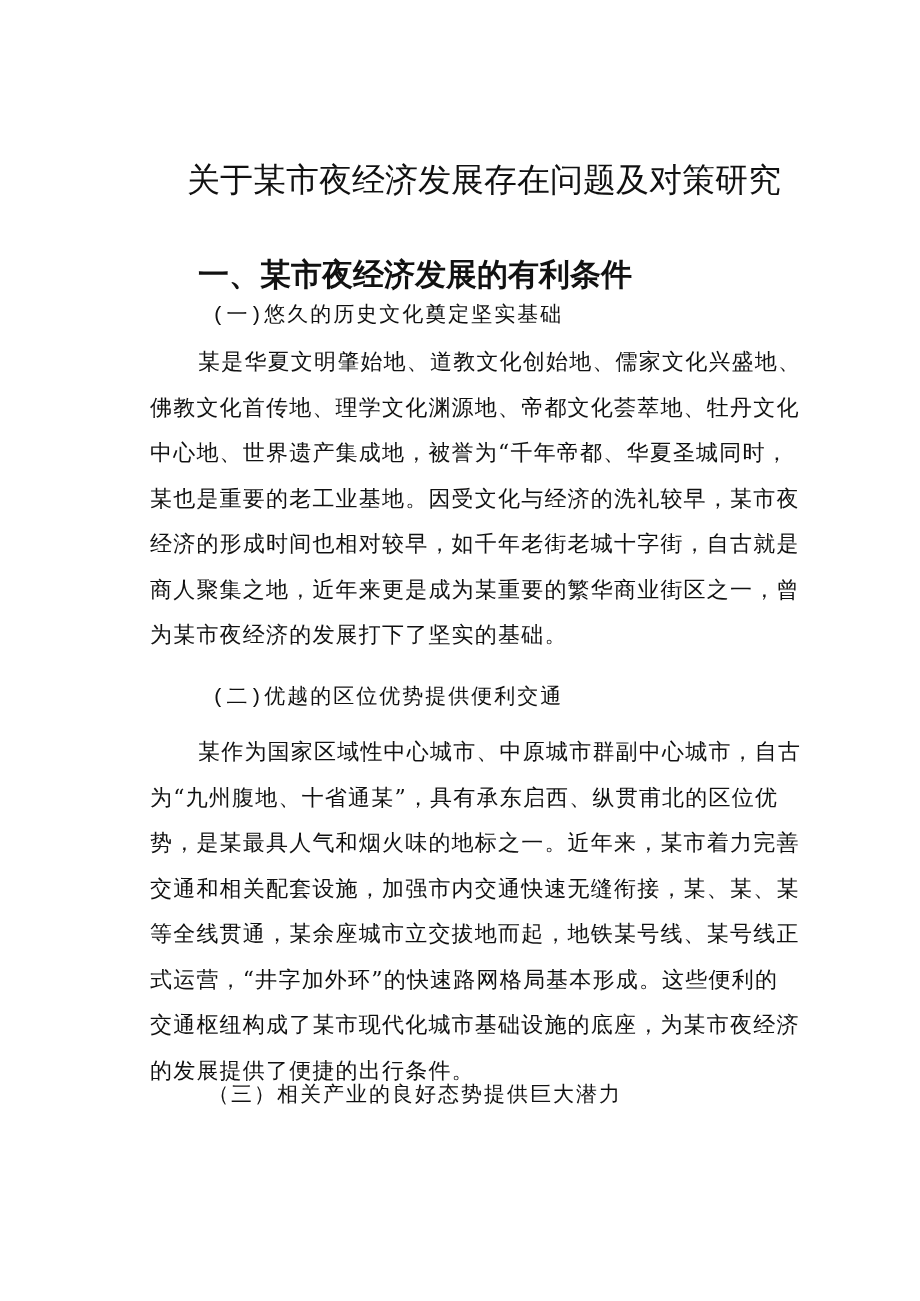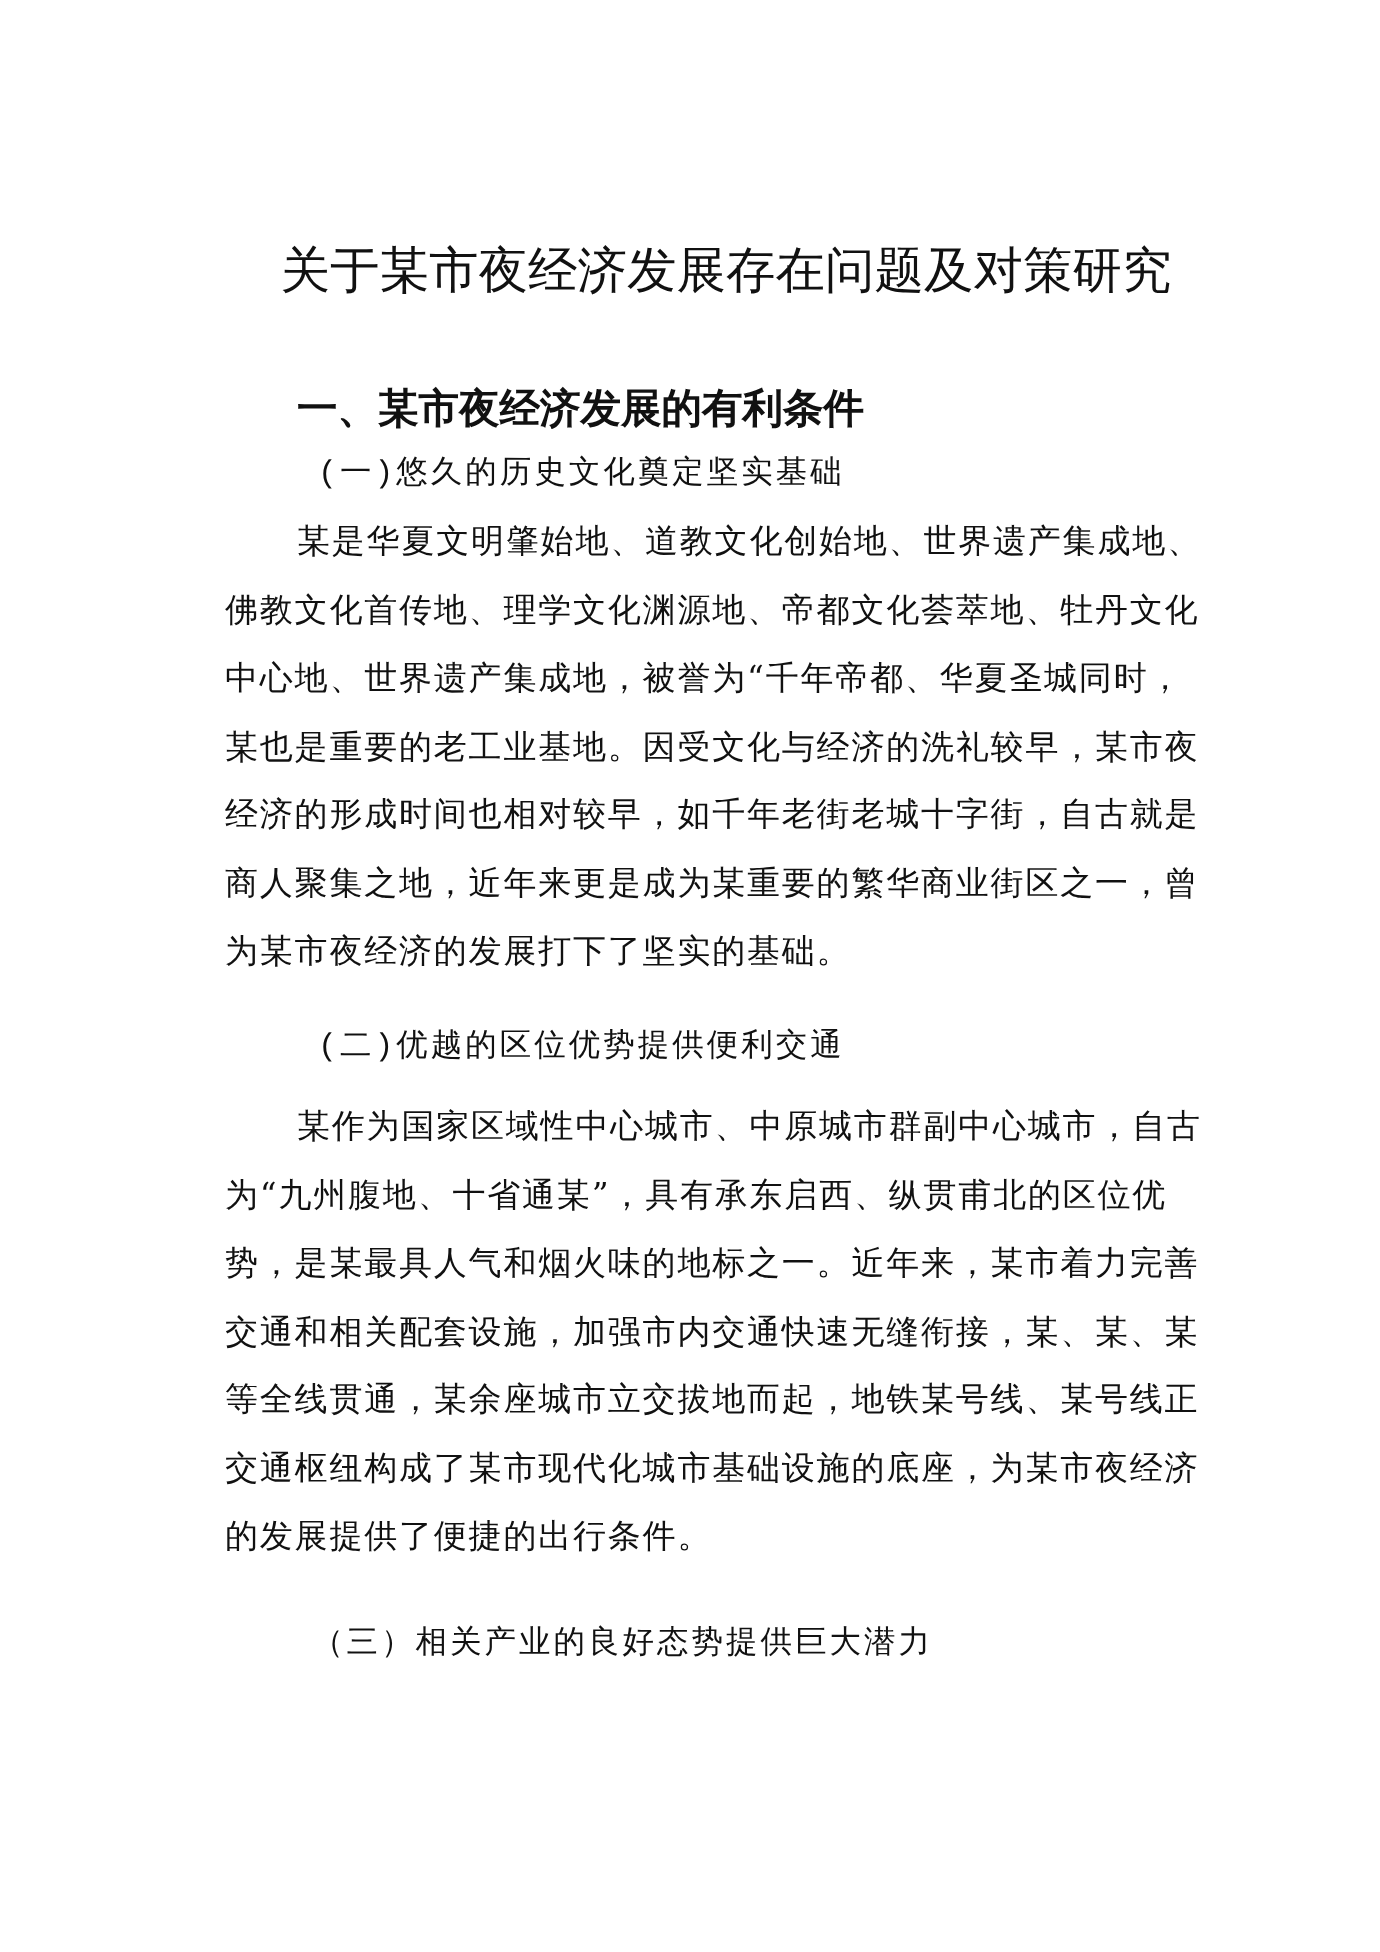--- a/index.html
+++ b/index.html
@@ -6,21 +6,21 @@
   body { width: 920px; height: 1301px; position: relative; overflow: hidden; color: #111; }
   .page { position: absolute; left: 0; top: 0; width: 920px; height: 1301px; }
   .title {
     position: absolute; left: 0; top: 158px; width: 920px; text-align: center;
     font-family: "DejaVu Serif", "Liberation Serif", serif;
     font-size: 33px; letter-spacing: 0px; color: #111; font-weight: normal; margin-left: 24px;
   }
   .h1 {
     position: absolute; left: 198px; top: 254px;
     font-family: Liberation Mono, monospace;
-    font-size: 27px; font-weight: bold; color: #111;
+    font-size: 31px; font-weight: bold; color: #111;
   }
   .h2 {
     position: absolute; left: 212px;
     font-family: Liberation Mono, monospace;
     font-size: 21px; letter-spacing: 2px; color: #111;
   }
   .para {
     position: absolute; left: 150px; width: 648px;
     font-family: "DejaVu Serif", "Liberation Serif", serif;
     font-size: 22px; line-height: 45.5px; color: #111;
@@ -35,36 +35,37 @@
 
 <div class="page">
 
   <div class="title">关于某市夜经济发展存在问题及对策研究</div>
 
   <div class="h1">一、某市夜经济发展的有利条件</div>
 
   <div class="h2" style="top:300px;">(一)悠久的历史文化奠定坚实基础</div>
 
   <div class="para" style="top:339px;">
-    <span class="line indent">某是华夏文明肇始地、道教文化创始地、世界遗产集成地、</span>
+    <span class="line indent">某是华夏文明肇始地、道教文化创始地、儒家文化兴盛地、</span>
     <span class="line">佛教文化首传地、理学文化渊源地、帝都文化荟萃地、牡丹文化</span>
     <span class="line">中心地、世界遗产集成地，被誉为“千年帝都、华夏圣城同时，</span>
     <span class="line">某也是重要的老工业基地。因受文化与经济的洗礼较早，某市夜</span>
     <span class="line">经济的形成时间也相对较早，如千年老街老城十字街，自古就是</span>
     <span class="line">商人聚集之地，近年来更是成为某重要的繁华商业街区之一，曾</span>
     <span class="line">为某市夜经济的发展打下了坚实的基础。</span>
   </div>
 
   <div class="h2" style="top:682px;">(二)优越的区位优势提供便利交通</div>
 
   <div class="para" style="top:729px;">
     <span class="line indent">某作为国家区域性中心城市、中原城市群副中心城市，自古</span>
     <span class="line">为“九州腹地、十省通某”，具有承东启西、纵贯甫北的区位优</span>
     <span class="line">势，是某最具人气和烟火味的地标之一。近年来，某市着力完善</span>
     <span class="line">交通和相关配套设施，加强市内交通快速无缝衔接，某、某、某</span>
     <span class="line">等全线贯通，某余座城市立交拔地而起，地铁某号线、某号线正</span>
+    <span class="line">式运营，“井字加外环”的快速路网格局基本形成。这些便利的</span>
     <span class="line">交通枢纽构成了某市现代化城市基础设施的底座，为某市夜经济</span>
     <span class="line">的发展提供了便捷的出行条件。</span>
   </div>
 
   <div class="h2" style="top:1080px; left:208px;">（三）相关产业的良好态势提供巨大潜力</div>
 
 </div>
 
 </body></html>

